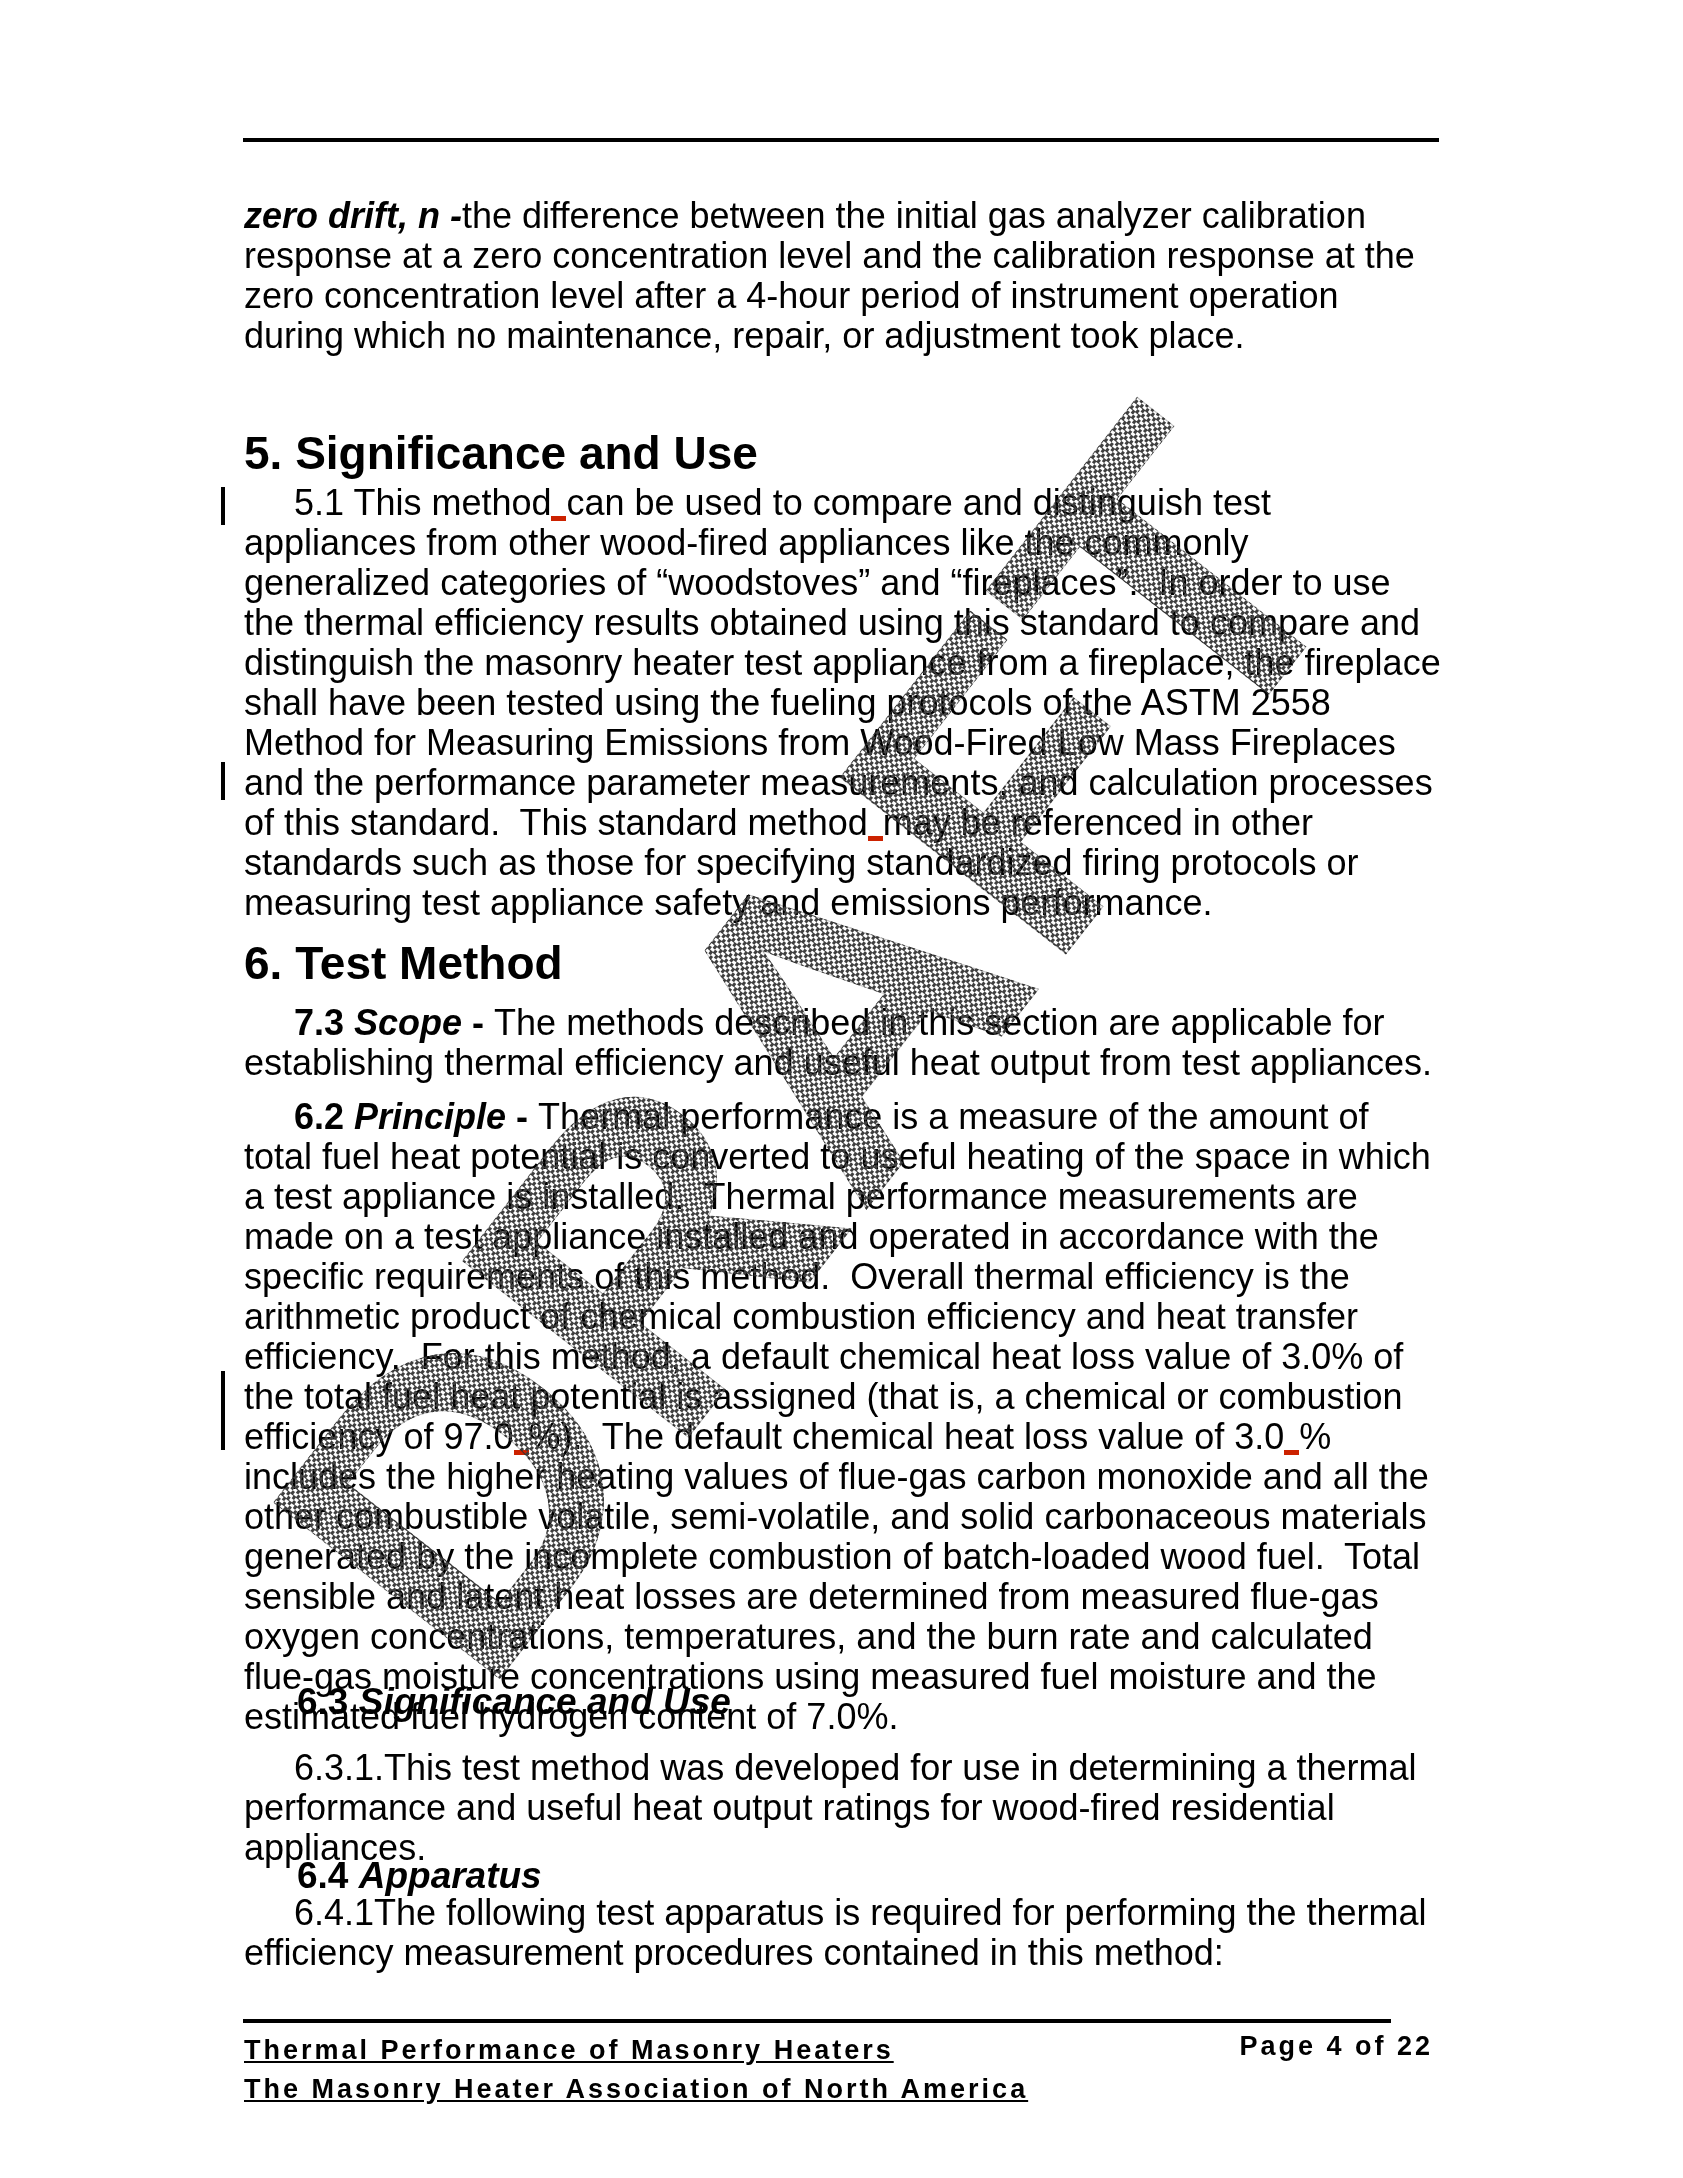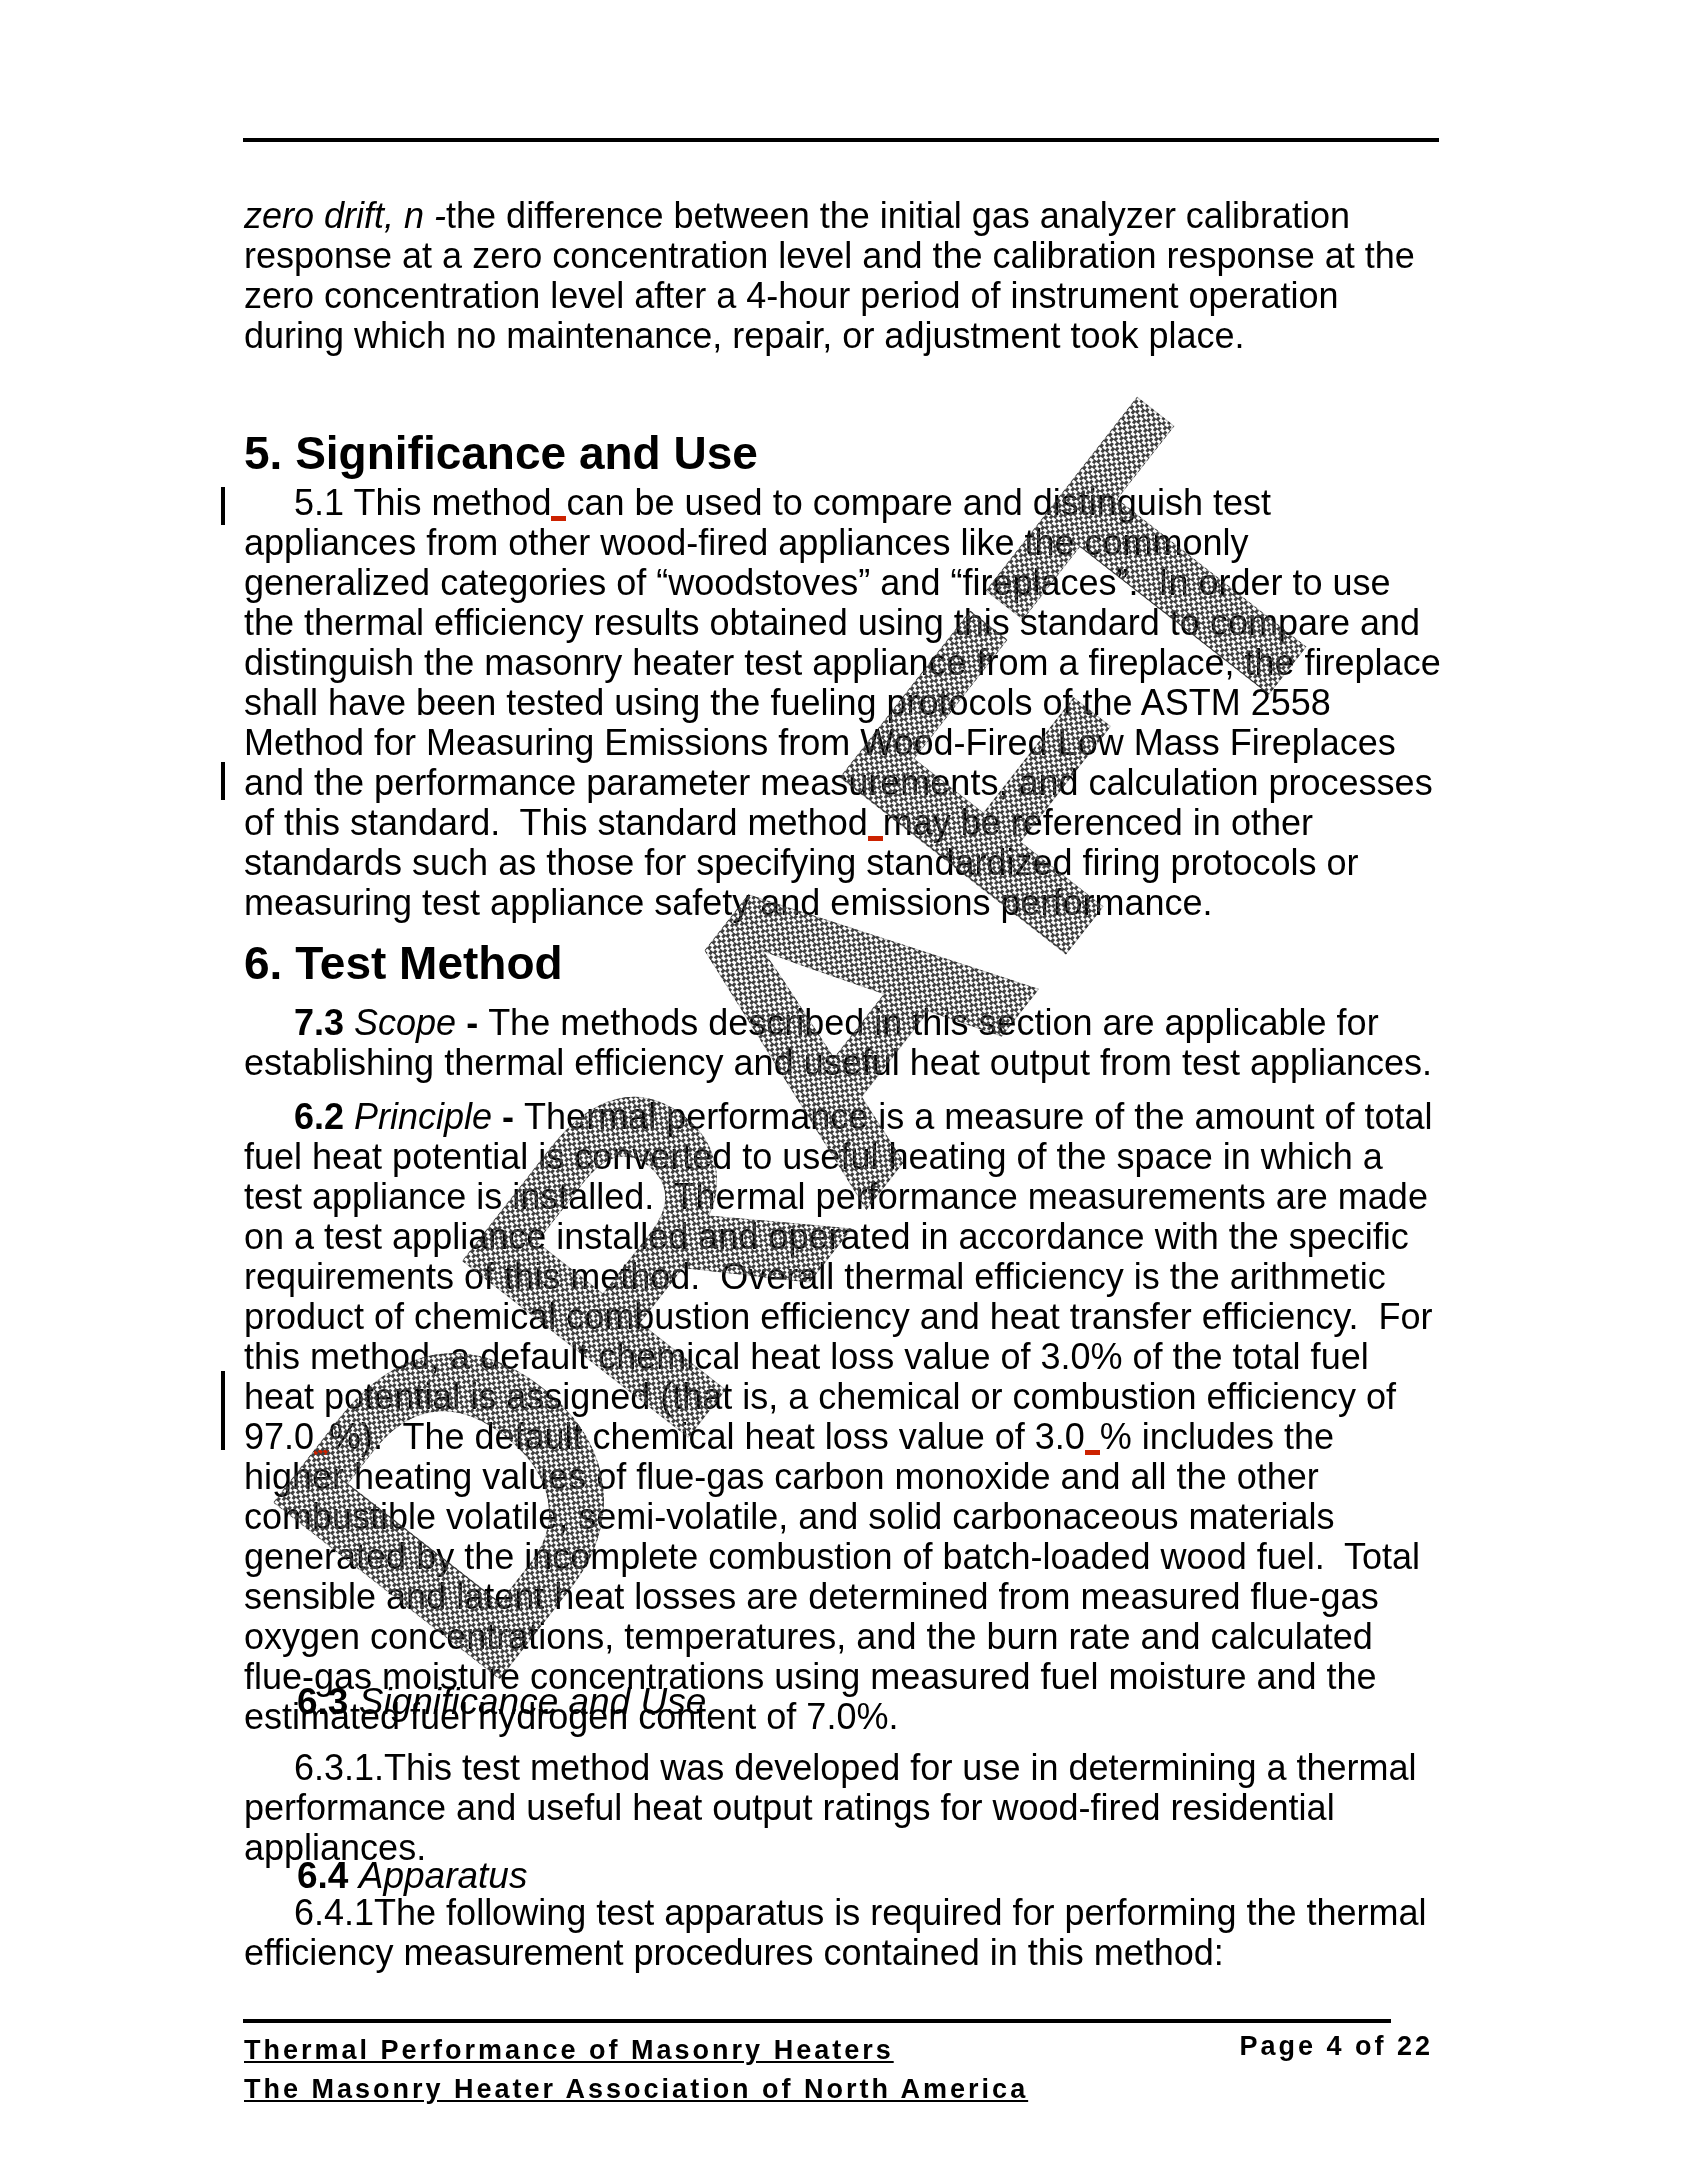--- a/index.html
+++ b/index.html
@@ -31,21 +31,21 @@
   #p-5-1{top:483px;}
   #h-6{top:939px;}
   #p-6-1{top:1003px;}
   #p-6-2{top:1097px;}
   #h-6-3{top:1681px;}
   #p-6-3-1{top:1748px;}
   #h-6-4{top:1837px;margin-top:18px;}
   #p-6-4-1{top:1893px;}
 
   .seg-b{font-weight:700;}
-  .seg-bi{font-weight:400;font-style:italic;}
+  .seg-bi{font-weight:700;font-style:italic;}
   .seg-ins{
     display:inline-block;width:15px;height:26px;
     border-bottom:5px solid var(--rev,#cc2200);
     vertical-align:-6px;
   }
 
   .changebar{
     position:absolute;left:221px;width:4px;background:#000;z-index:1;
   }
 

